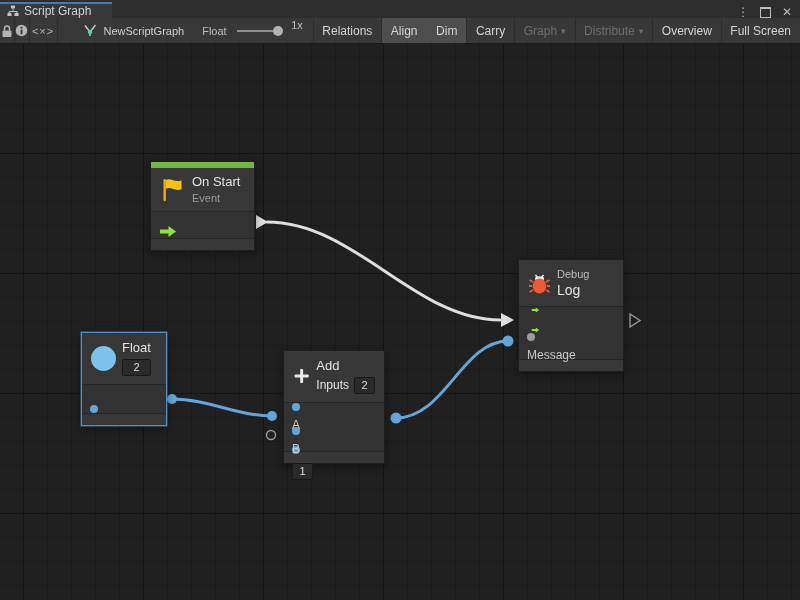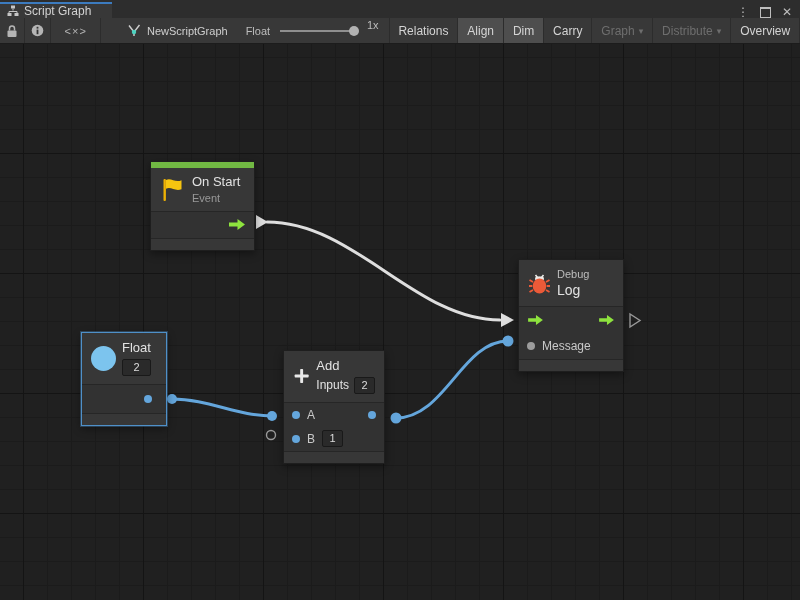--- a/index.html
+++ b/index.html
@@ -66,21 +66,21 @@
     box-shadow:0 3px 8px rgba(0,0,0,.4);
   }
   .node.selected{border:1px solid var(--selection_blue);box-shadow:0 0 0 1px rgba(79,144,200,.35),0 3px 8px rgba(0,0,0,.4);}
   .colorbar{height:6px;background:var(--event_green);}
   .node-header{display:flex;align-items:center;gap:6px;padding:7px 9px;}
   .node-title{font-size:13px;color:#e2e2e2;line-height:1.15;}
   .node-subtitle{font-size:11px;color:#999;margin-top:2px;}
   .node-category{font-size:11px;color:#bdbdbd;margin-bottom:2px;}
   .node-body{background:#323232;border-top:1px solid #262626;border-bottom:1px solid #262626;}
   .node-footer{height:11px;background:#373737;}
-  .port-row{display:flex;align-items:center;height:24px;padding:0 8px;gap:7px;font-size:12px;color:#c9c9c9;}
+  .port-row{display:flex;align-items:flex-start;height:24px;padding:0 8px;gap:7px;font-size:12px;color:#c9c9c9;flex-direction:column;}
   .dot{width:8px;height:8px;border-radius:50%;background:var(--port_blue);flex:none;}
   .dot.gray{background:var(--port_gray);}
   .spacer{flex:1;}
   .value-box{
     background:#2a2a2a;border:1px solid #191919;border-radius:2px;
     color:#dcdcdc;font-size:11px;min-width:9px;padding:1px 5px;text-align:center;line-height:13px;
   }
   .float-icon{width:25px;height:25px;border-radius:50%;background:var(--float_blue);flex:none;}
   .hdr-col{display:flex;flex-direction:column;gap:3px;}
   .hdr-line{display:flex;align-items:center;gap:5px;}
@@ -164,20 +164,23 @@
   <div class="sep"></div>
   <div class="tbtn disabled">
     <span>Distribute</span>
     <span class="dd-arrow">▾</span>
   </div>
   <div class="sep"></div>
   <div class="tbtn">
     <span>Overview</span>
   </div>
   <div class="sep"></div>
+  <div class="tbtn">
+    <span>Full Screen</span>
+  </div>
 </div>
 
 <div class="canvas">
 
   <svg class="wires" width="800" height="556" viewBox="0 0 800 556">
 
     <polygon class="arrowhead" points="256,171 256,185 268,178"></polygon>
     <path class="wire wire-white" d="M 267 178 C 355 178, 415 276, 500 276"></path>
     <polygon class="arrowhead" points="501,269 501,283 514,276"></polygon>
 

